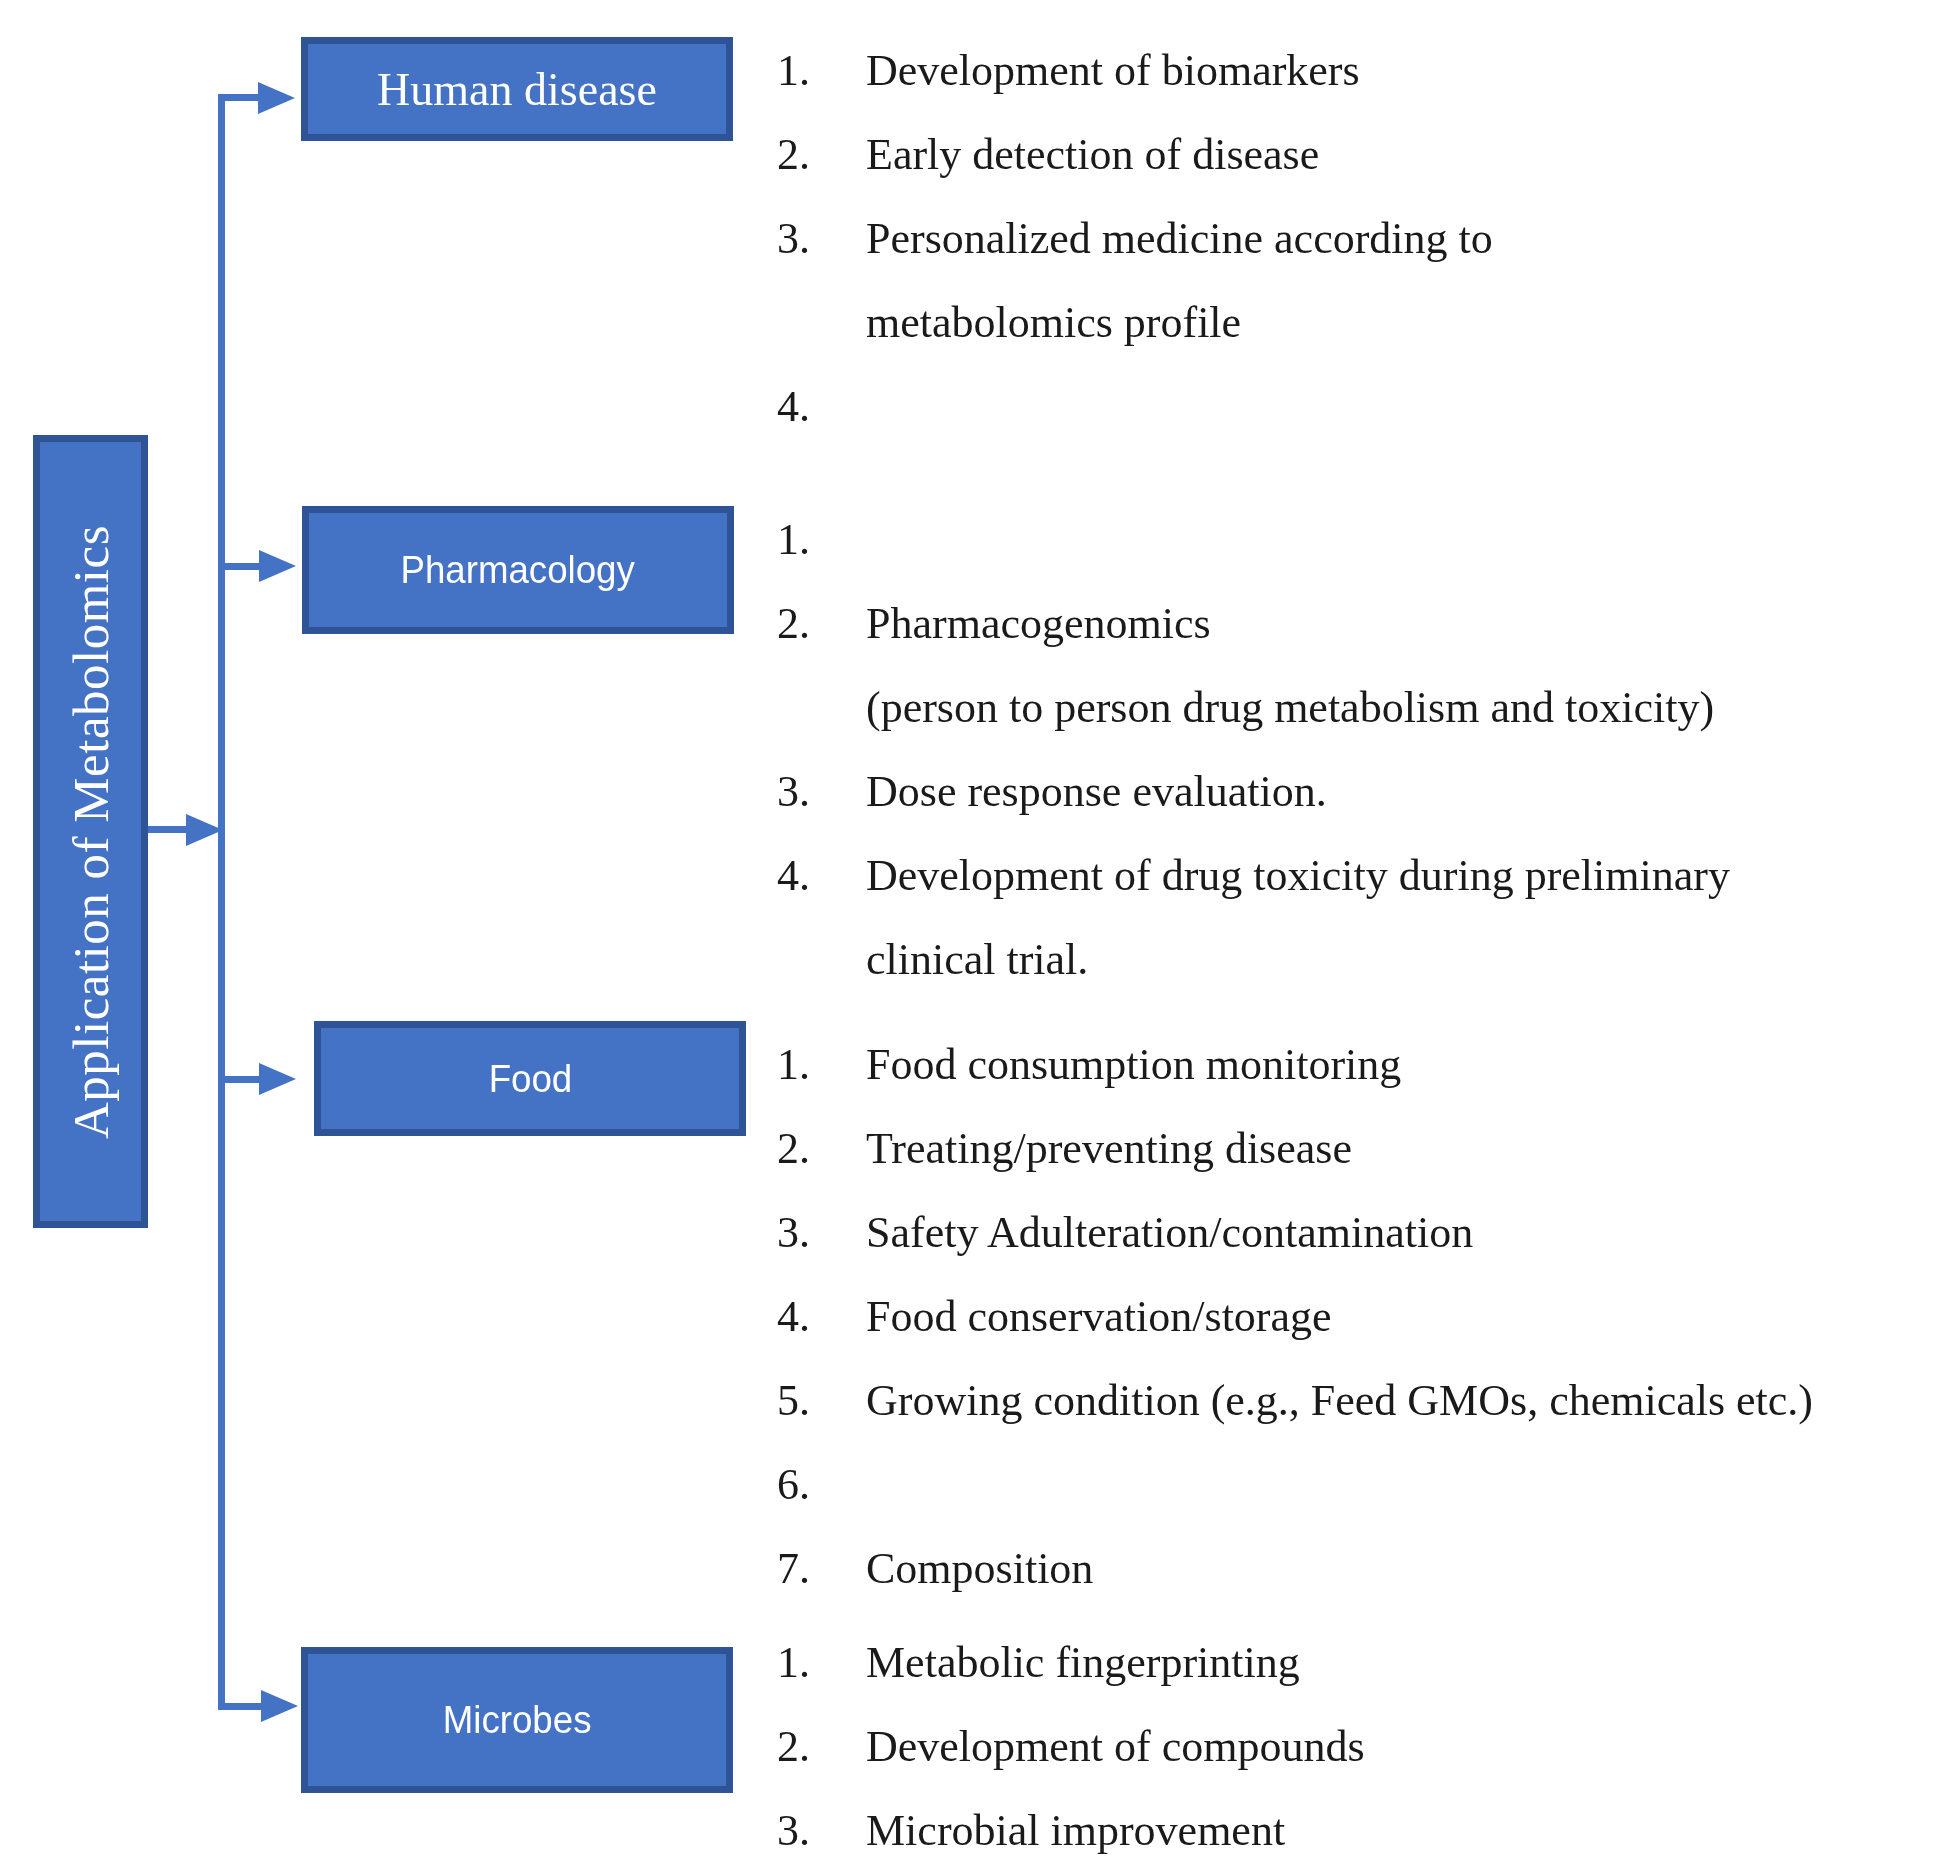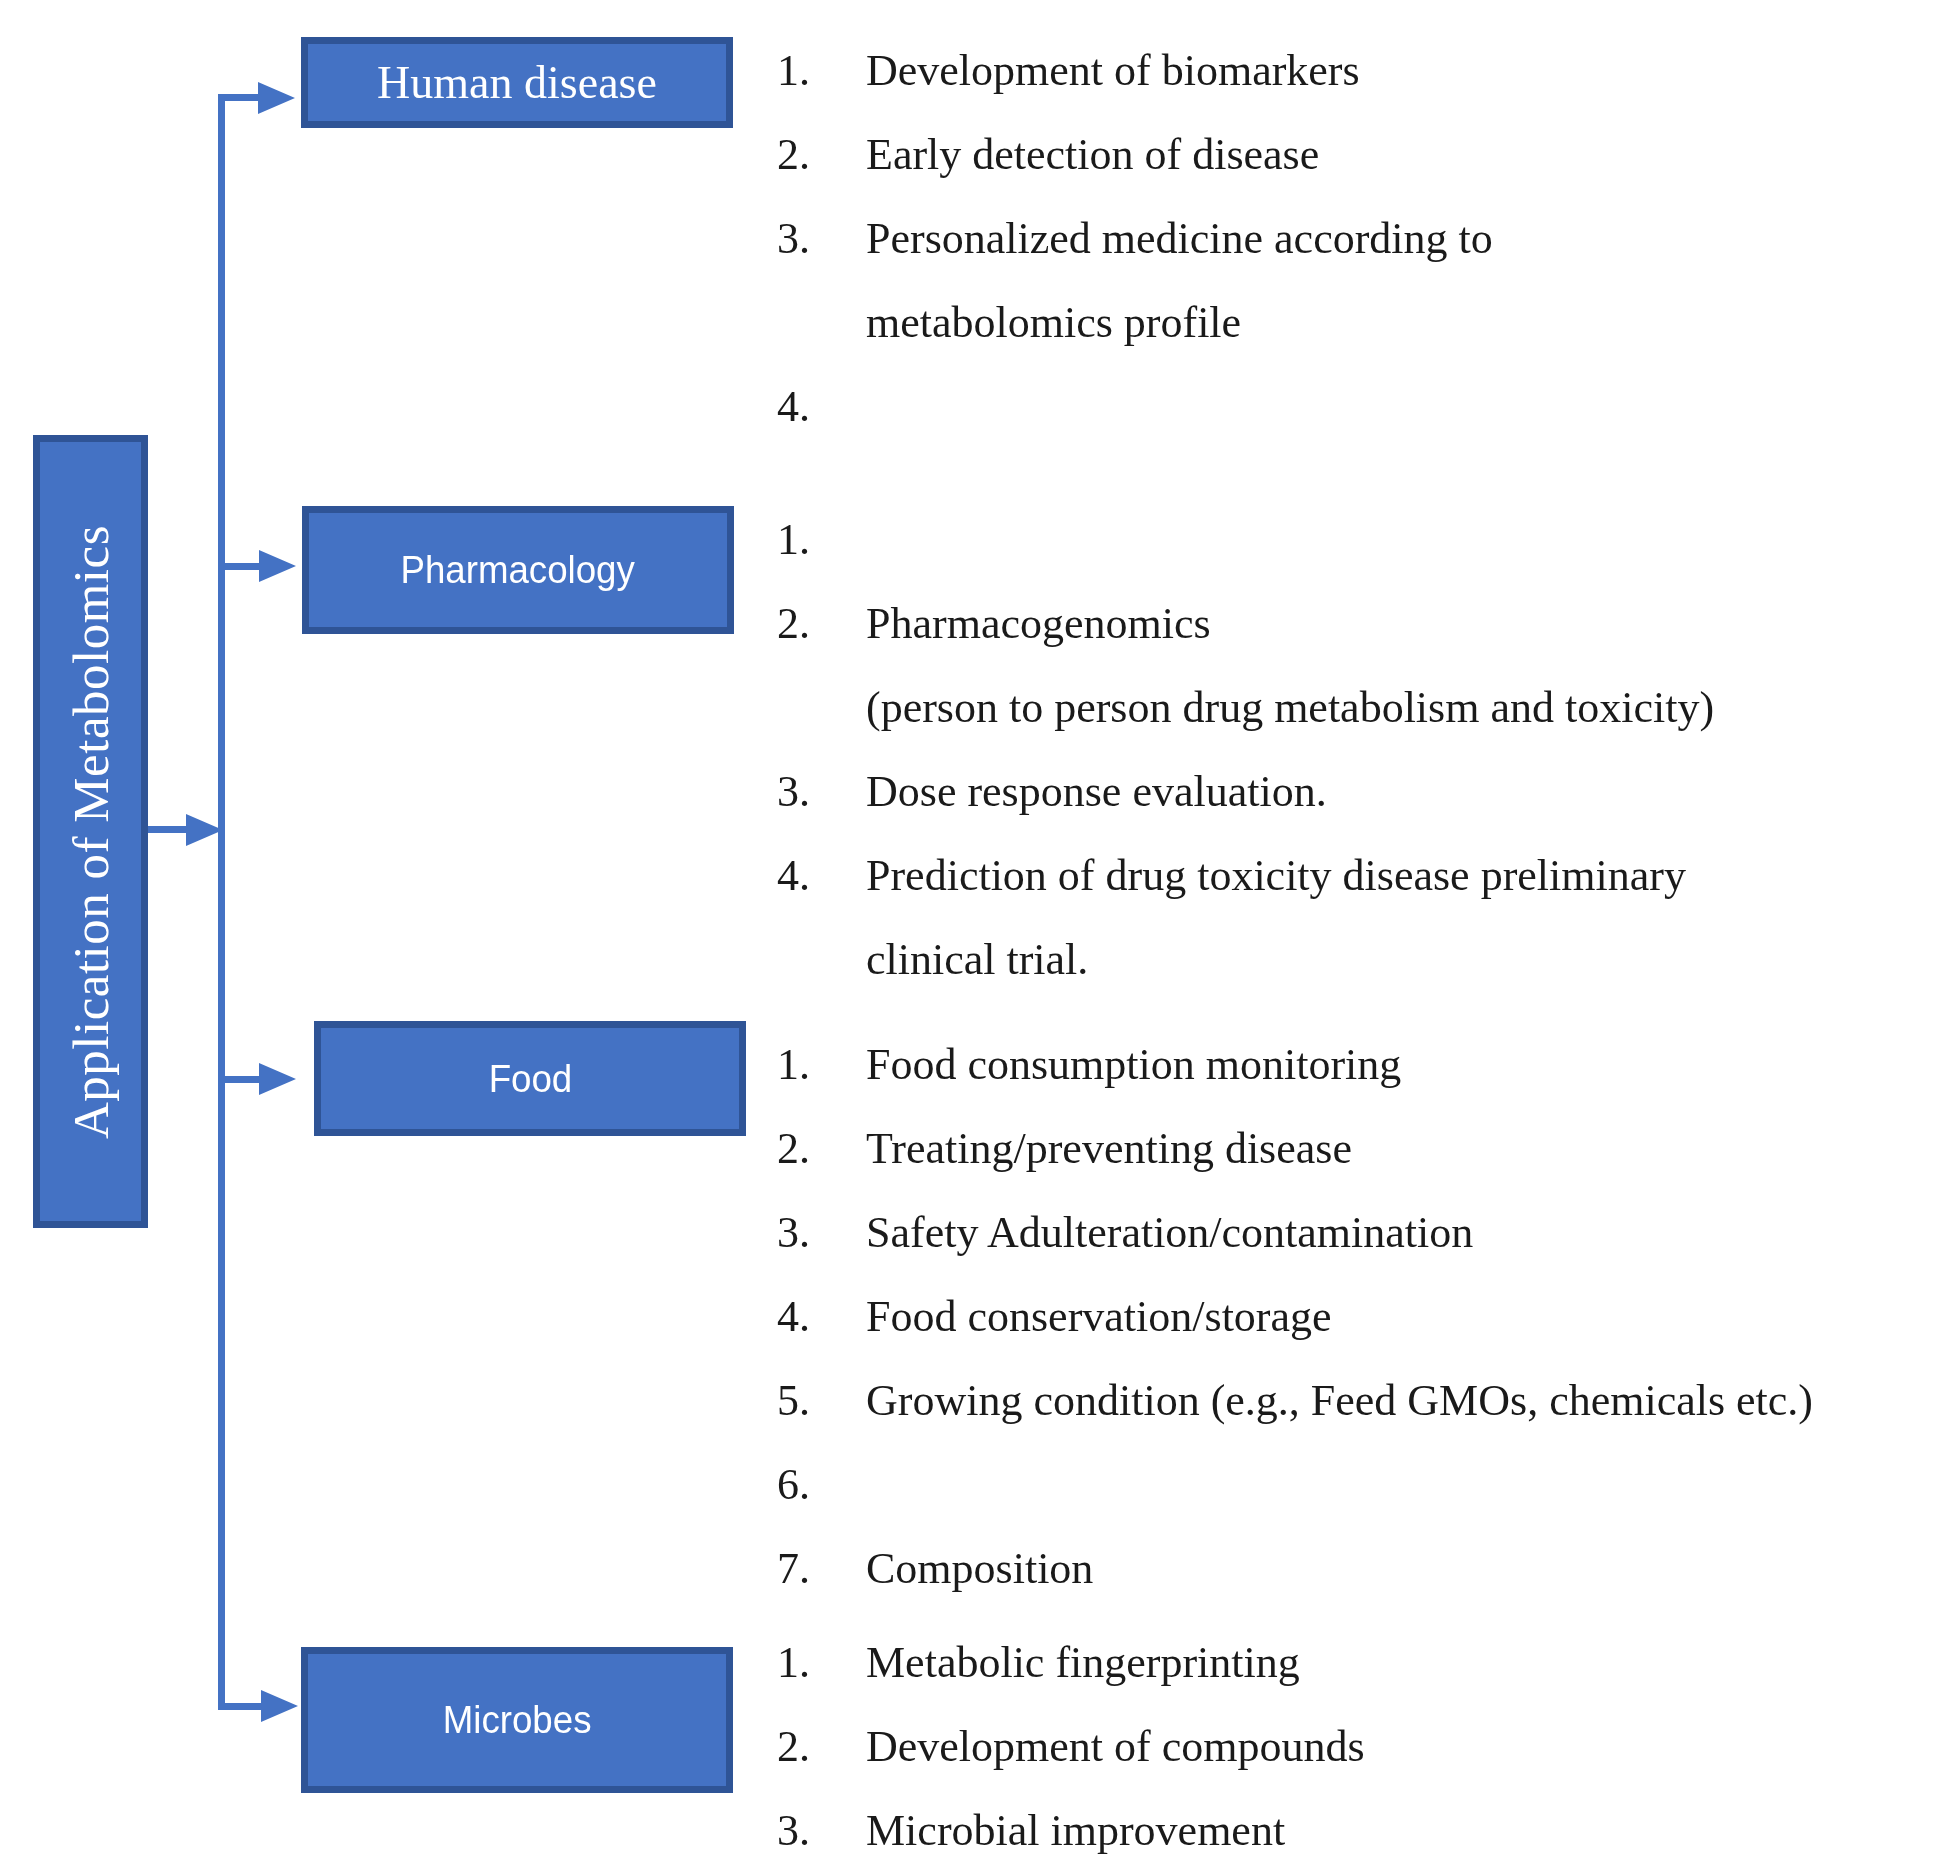--- a/index.html
+++ b/index.html
@@ -30,21 +30,21 @@
   .box .lbl{color:var(--label);white-space:nowrap;}
   .root-box{left:33px;top:435px;width:115px;height:793px;}
   .root-box .lbl{
     position:absolute;left:50%;top:50%;
     transform:translate(-50%,-50%) rotate(-90deg);
     font-family:"Liberation Serif", serif;
     font-size:51px;letter-spacing:0.5px;
   }
   .serif-lbl{font-family:"Liberation Serif", serif;font-size:46px;}
   .sans-lbl{font-family:"Liberation Sans", sans-serif;font-size:39px;transform:scaleX(.94);}
-  .box-hd{left:301px;top:37px;width:432px;height:91px;}
+  .box-hd{left:301px;top:37px;width:432px;height:104px;}
   .box-ph{left:302px;top:506px;width:432px;height:128px;}
   .box-fd{left:314px;top:1021px;width:432px;height:115px;}
   .box-mb{left:301px;top:1647px;width:432px;height:146px;}
   
   .vline,.hline{position:absolute;background:var(--line);}
   .trunk{left:218px;top:94px;width:6.6px;height:1615px;}
   .h-root{left:148px;top:826px;width:41px;height:6.6px;}
   .h-hd{left:218px;top:94px;width:43px;height:6.6px;}
   .h-ph{left:225px;top:563px;width:37px;height:6.6px;}
   .h-fd{left:225px;top:1076px;width:37px;height:6.6px;}
@@ -135,21 +135,21 @@
       <span class="num">2.</span>
       <span class="txt">Pharmacogenomics
 (person to person drug metabolism and toxicity)</span>
     </div>
     <div class="row">
       <span class="num">3.</span>
       <span class="txt">Dose response evaluation.</span>
     </div>
     <div class="row">
       <span class="num">4.</span>
-      <span class="txt">Prediction of drug toxicity disease preliminary
+      <span class="txt">Development of drug toxicity during preliminary
 clinical trial.</span>
     </div>
   </div>
 
   <div class="list l2">
     <div class="row">
       <span class="num">1.</span>
       <span class="txt">Food consumption monitoring</span>
     </div>
     <div class="row">

